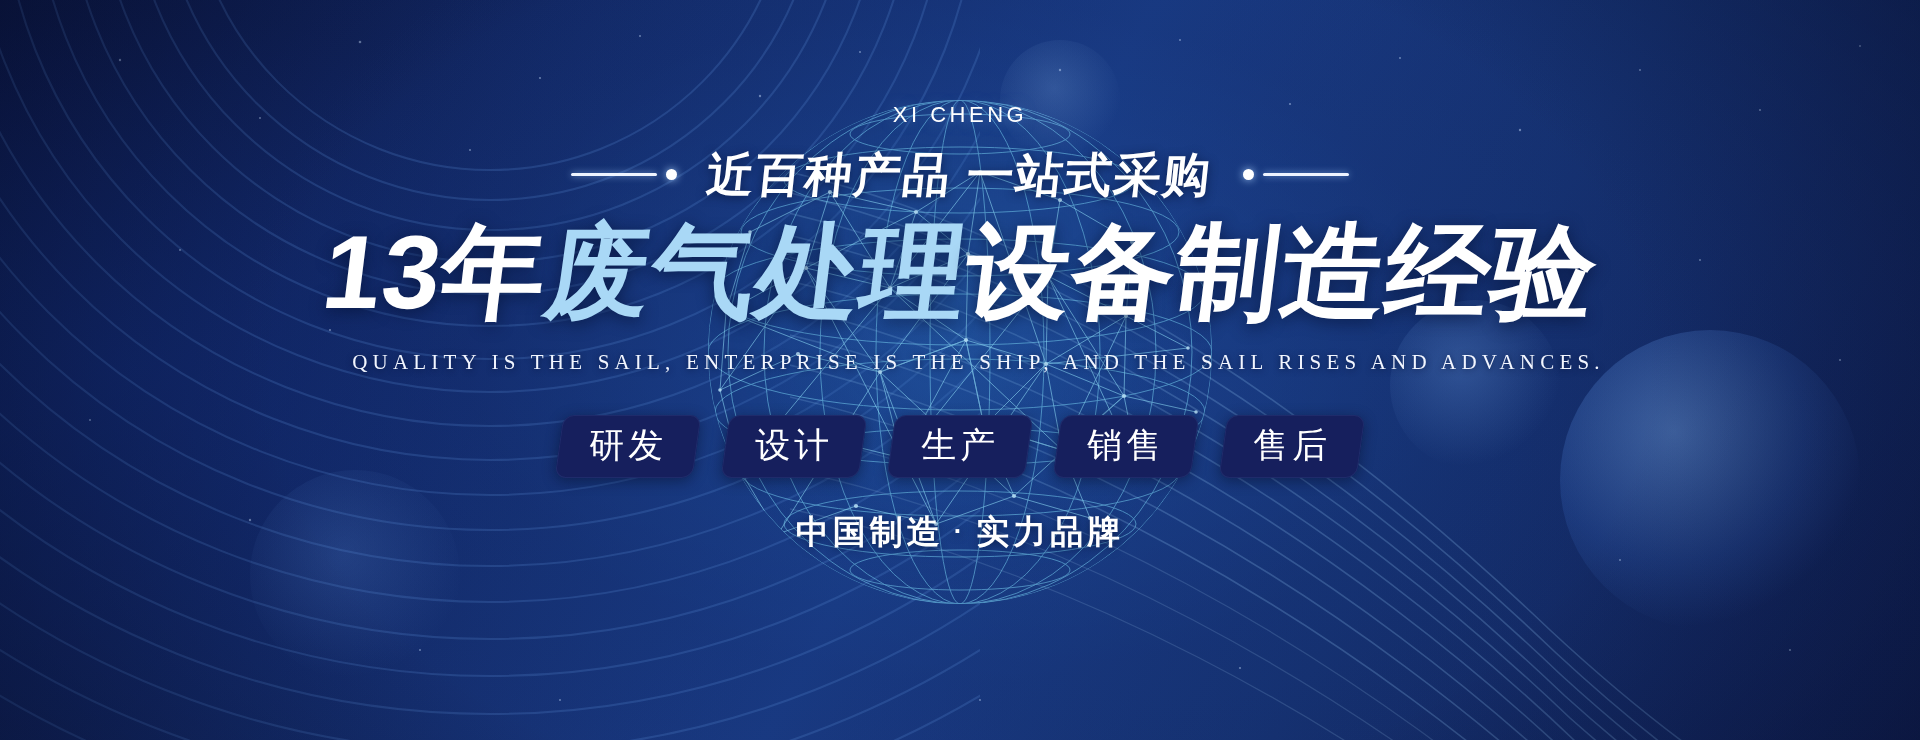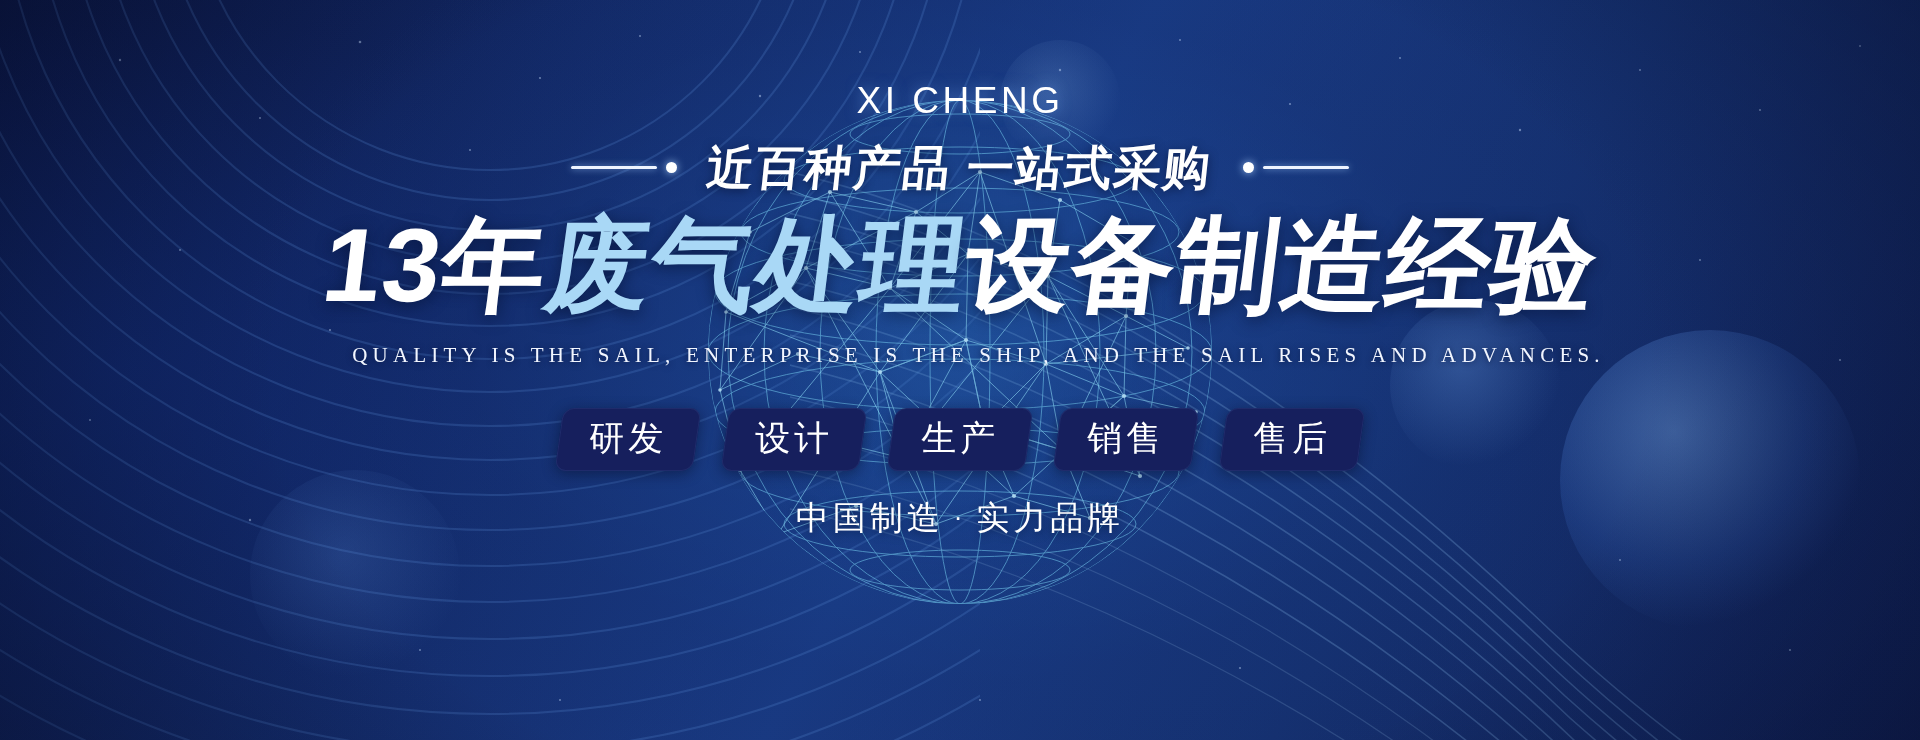--- a/index.html
+++ b/index.html
@@ -45,22 +45,22 @@
 
   
   .content {
     position: relative;
     z-index: 6;
     width: 1920px; height: 740px;
     display: flex; flex-direction: column; align-items: center;
   }
 
   .brand-en {
-    margin-top: 82px;
-    font-size: 37px;
+    margin-top: 104px;
+    font-size: 22px;
     letter-spacing: 3.5px;
     color: #ffffff;
     font-weight: 400;
     font-family: "Liberation Sans", sans-serif;
     text-shadow: 0 0 14px rgba(120,175,245,.55);
     line-height: 1;
   }
 
   .subhead-row {
     margin-top: 24px;
@@ -131,24 +131,24 @@
     transform: skewX(8deg);
     color: #ffffff;
     font-size: 35px;
     font-weight: 400;
     letter-spacing: 4px;
     line-height: 1.1;
     font-family: "Liberation Sans", "DejaVu Sans", sans-serif;
   }
 
   .footline {
-    margin-top: 25px;
+    margin-top: 32px;
     color: #ffffff;
     font-size: 33px;
-    font-weight: 400;
+    font-weight: 700;
     letter-spacing: 4px;
     white-space: nowrap;
     font-family: "Liberation Sans", "DejaVu Sans", sans-serif;
     text-shadow: 0 2px 9px rgba(6,18,55,.7);
   }
   .footline .sep { margin: 0 10px; font-size: 26px; vertical-align: 3px; }
 </style>
 </head>
 <body>
 

